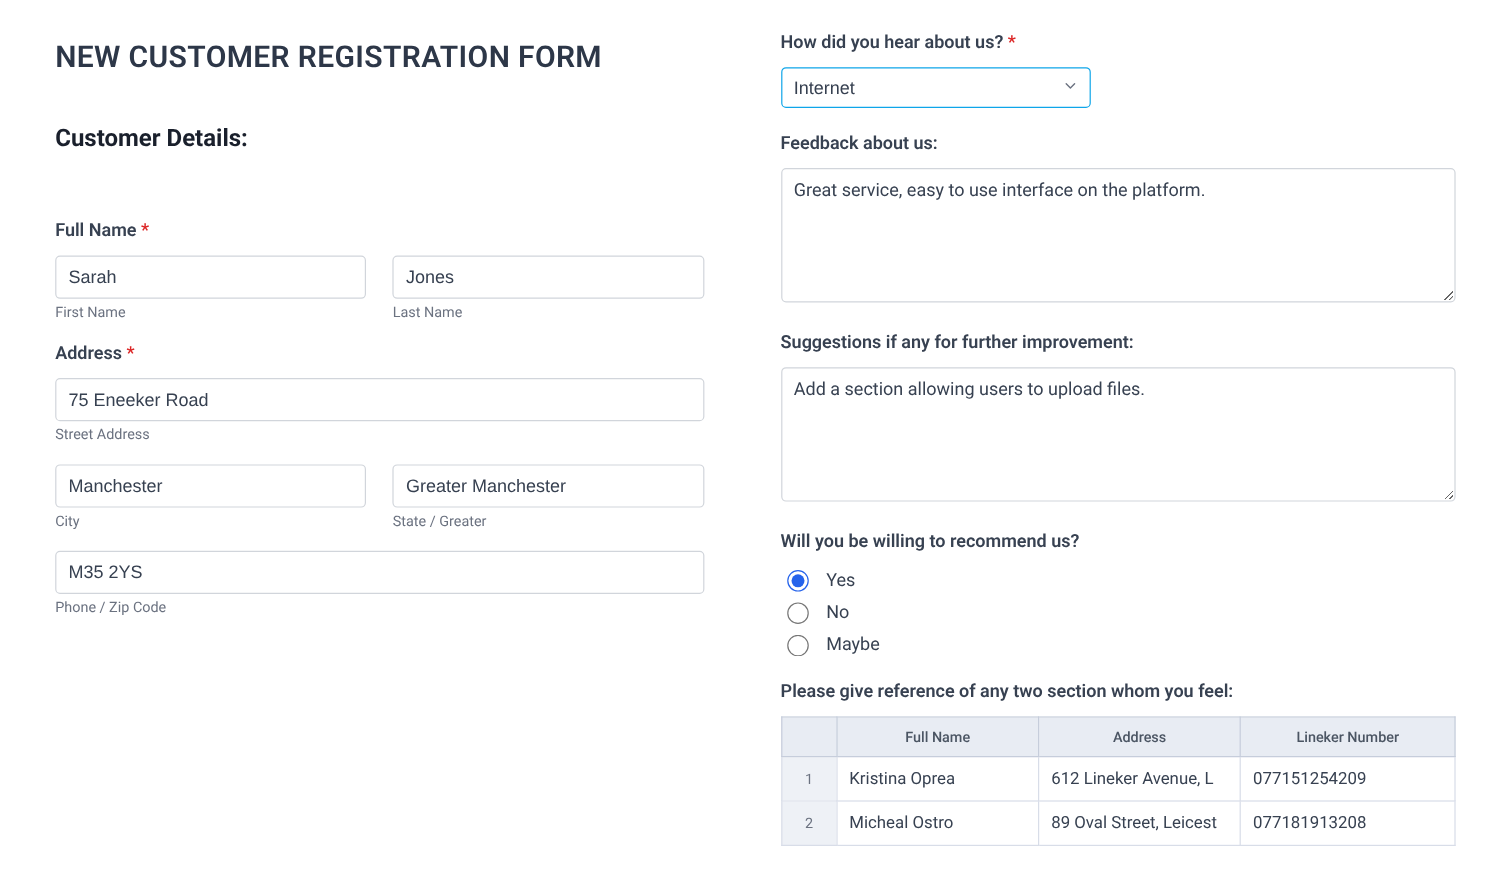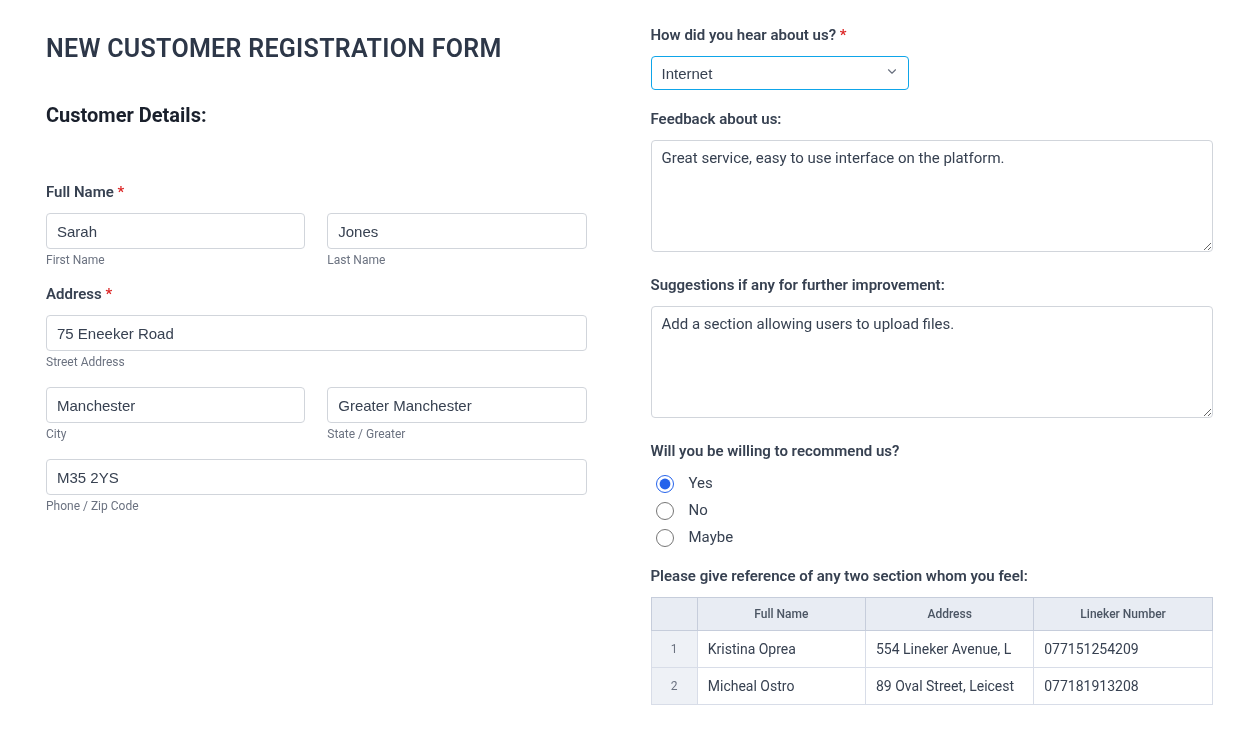--- a/index.html
+++ b/index.html
@@ -266,21 +266,21 @@
             <th></th>
             <th class="col-name">Full Name</th>
             <th class="col-addr">Address</th>
             <th class="col-contact">Lineker Number</th>
           </tr>
         </thead>
         <tbody>
           <tr>
             <td class="rownum">1</td>
             <td class="col-name">Kristina Oprea</td>
-            <td class="col-addr">554 Lineker Avenue, L</td>
+            <td class="col-addr">612 Lineker Avenue, L</td>
             <td class="col-contact">077151254209</td>
           </tr>
           <tr>
             <td class="rownum">2</td>
             <td class="col-name">Micheal Ostro</td>
             <td class="col-addr">89 Oval Street, Leicest</td>
             <td class="col-contact">077181913208</td>
           </tr>
         </tbody>
       </table>

